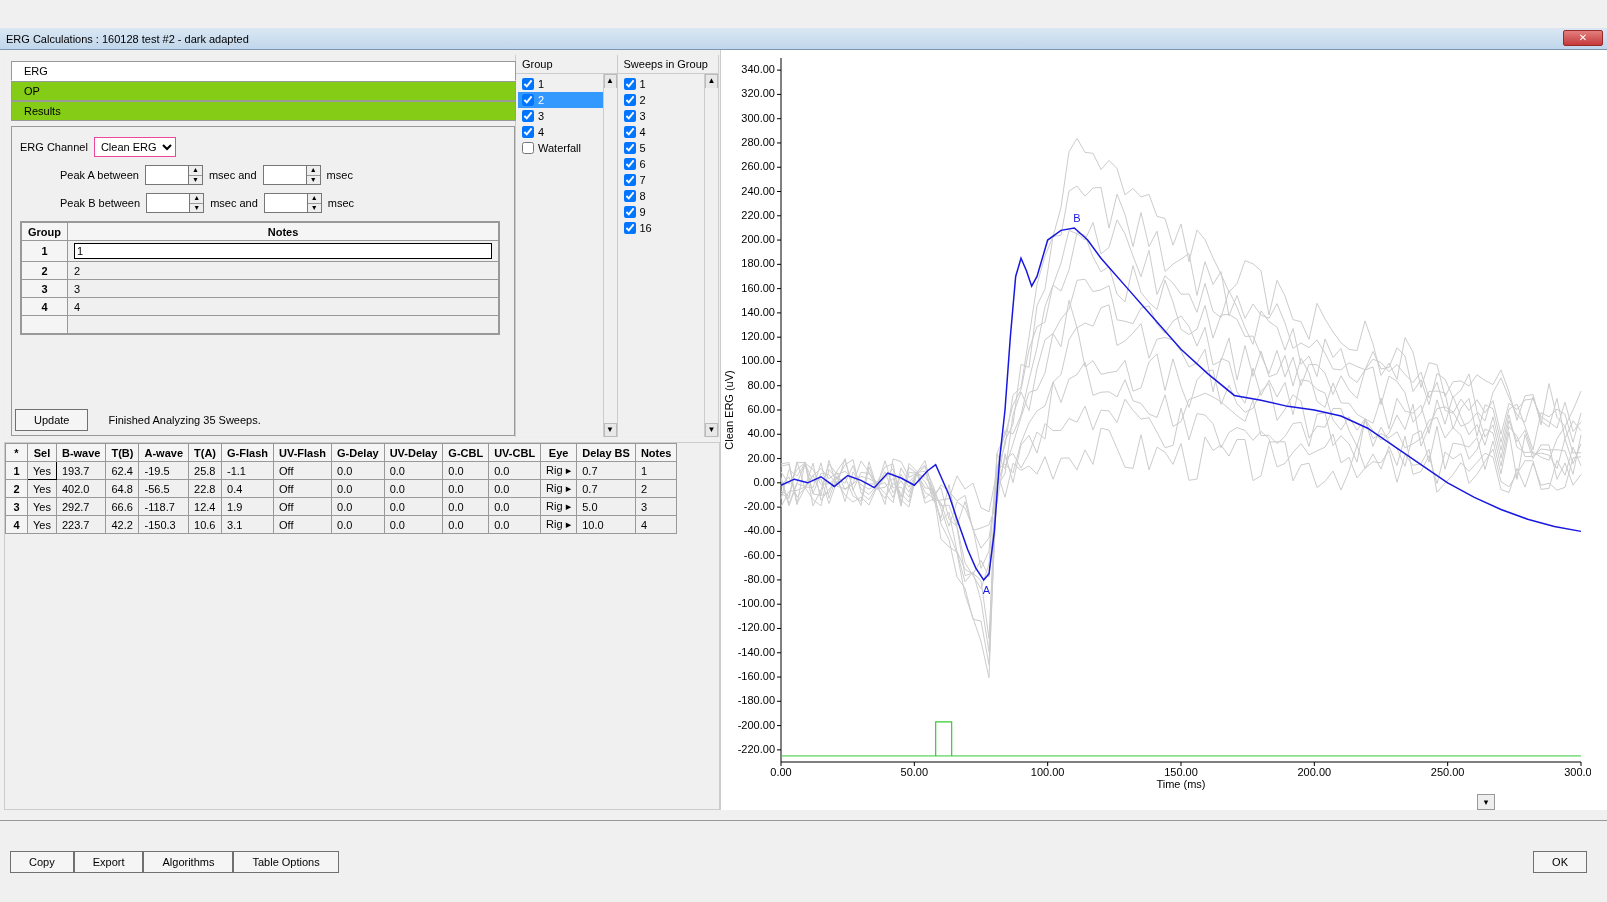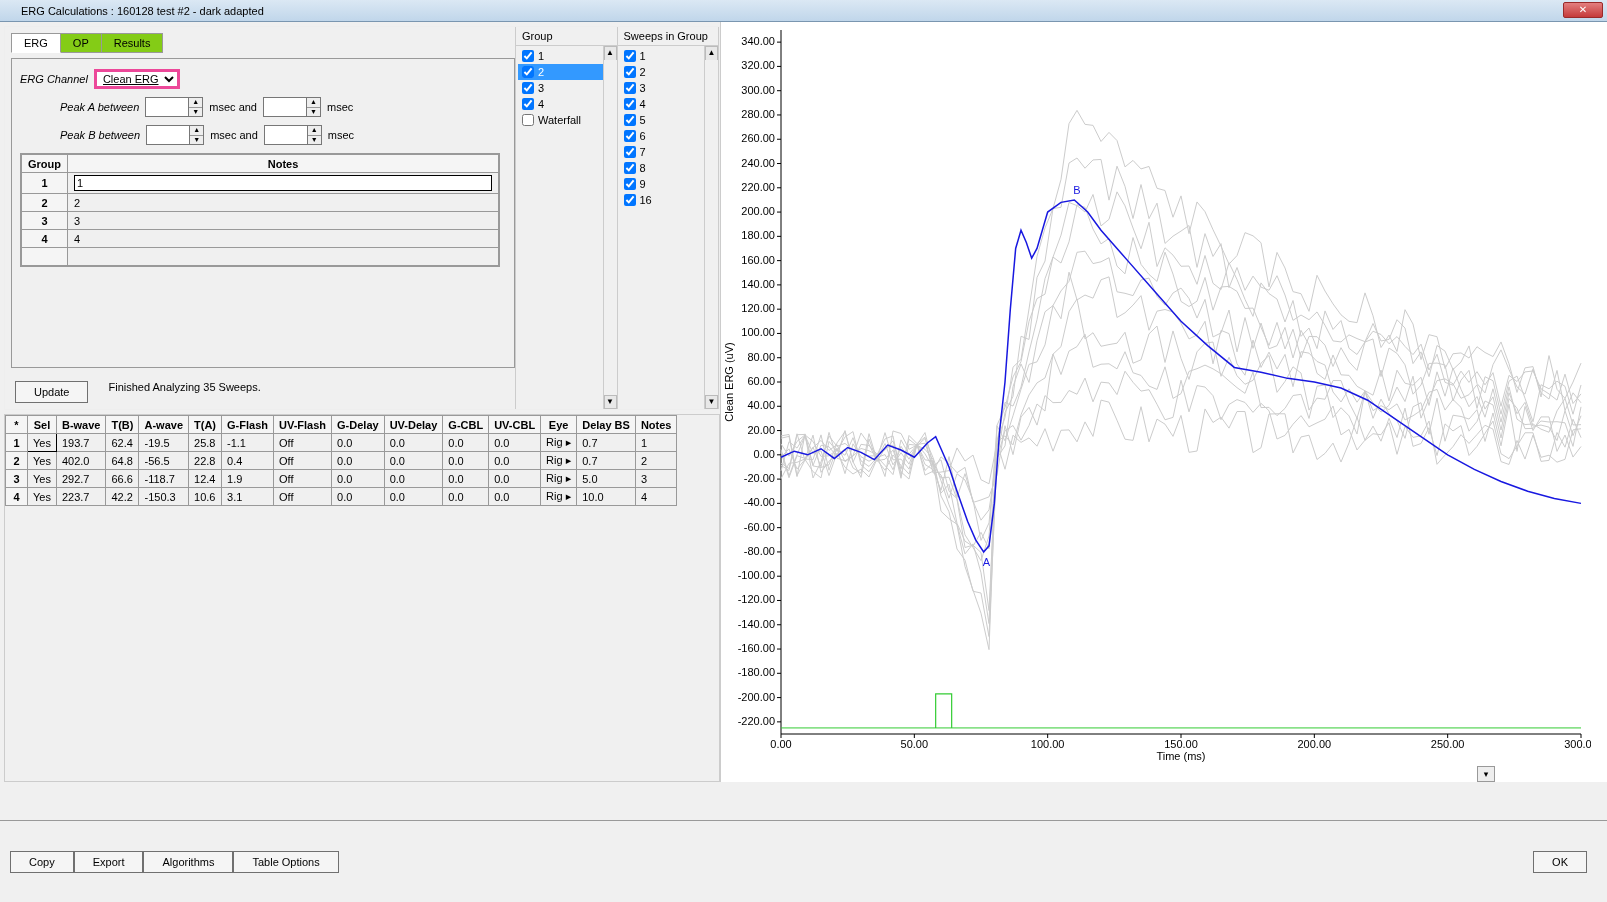--- a/index.html
+++ b/index.html
@@ -1,51 +1,51 @@
 <!DOCTYPE html>
 <html><head>
 <meta charset="utf-8">
 <style>
 * { box-sizing: border-box; margin: 0; padding: 0; font-family: "Segoe UI", Tahoma, sans-serif; font-size: 11px; }
 body { background: #f0f0f0; width: 1607px; height: 902px; overflow: hidden; position: relative; }
 
-.titlebar { background: linear-gradient(#dbe8f4,#c0d6ea); height: 22px; line-height: 22px; padding-left: 21px; color: #000; border-bottom: 1px solid #7a96b0; position: relative; }
+.titlebar { background: linear-gradient(#dbe8f4,#c0d6ea); height: 22px; line-height: 22px; padding-left: 6px; color: #000; border-bottom: 1px solid #7a96b0; position: relative; margin-top: 28px; }
 .titlebar .close { position: absolute; right: 4px; top: 2px; width: 40px; height: 16px; background: linear-gradient(#e37f7f,#c53a3a); border: 1px solid #9a2a2a; border-radius: 2px; color: #fff; text-align: center; line-height: 14px; font-size: 10px; }
 
 .main { display: flex; height: 760px; }
 .left { width: 720px; display: flex; flex-direction: column; }
 .right { flex: 1; border-left: 1px solid #ccc; position: relative; background: #fff; }
 
 
 .panel-top { display: flex; height: 384px; border: 1px solid #eee; margin: 4px 0 0 4px; }
 .controls { width: 510px; padding: 6px 0 0 6px; position: relative; }
 .lists { flex: 1; display: flex; border-left: 1px solid #ccc; }
 
-.tabs { display: flex; gap: 0; margin-bottom: 6px; }
+.tabs { display: flex; gap: 0; margin-bottom: 6px; flex-direction: column; }
 .tab { border: 1px solid #999; padding: 3px 12px; background: #84cc16; cursor: pointer; margin-right: -1px; }
 .tab.active { background: #fff; border-bottom: 1px solid #fff; position: relative; z-index: 2; }
 .tab-body { border: 1px solid #999; margin-top: -1px; padding: 10px 8px 8px 8px; height: 310px; position: relative; }
 
 .row { display: flex; align-items: center; gap: 6px; margin-bottom: 8px; }
-.row label { white-space: nowrap; font-style: italic; }
-select { border: 3px solid #ec4899; height: 20px; padding: 0 2px; background: #fff; text-decoration: underline; }
+.row label { white-space: nowrap; }
+select { border: 1px solid #ec4899; height: 20px; padding: 0 2px; background: #fff; }
 .spin { display: inline-flex; align-items: center; }
 .spin input { width: 40px; height: 20px; border: 1px solid #777; padding: 0 21px; }
 .spinbtns { width: 14px; height: 20px; border: 1px solid #777; border-left: none; display: flex; flex-direction: column; }
 .spinbtns div { flex: 1; text-align: center; line-height: 8px; font-size: 7px; border-bottom: 1px solid #999; cursor: pointer; background: #eee;}
 .spinbtns div:last-child { border-bottom: none; }
 
 .notes-table { border: 1px solid #999; margin-top: 8px; width: 480px; }
 .notes-table table { border-collapse: collapse; width: 100%; }
 .notes-table th, .notes-table td { border: 1px solid #999; padding: 2px 6px; height: 18px; }
 .notes-table th { background: #f5f5f5; font-weight: bold; text-align: center; }
 .notes-table th:first-child, .notes-table td:first-child { width: 40px; text-align: center; font-weight: bold; background:#f5f5f5;}
 .notes-table input { border: 1px solid #000; width: 100%; height: 16px; padding: 0 2px; }
 
-.update-row { position: absolute; bottom: 6px; left: 10px; display: flex; gap: 20px; align-items: flex-start; margin-top: 15px; }
+.update-row { position: absolute; bottom: 6px; left: 10px; display: flex; gap: 20px; align-items: center; margin-top: 15px; }
 .btn { border: 1px solid #707070; background: #f5f5f5; padding: 4px 18px; cursor: pointer; }
 
 .listcol { flex: 1; border-right: 1px solid #ccc; display: flex; flex-direction: column; }
 .listcol h4 { padding: 3px 6px; font-weight: normal; }
 .listbox { flex: 1; overflow: auto; border-top: 1px solid #ccc; padding: 2px; position: relative; }
 .listitem { display: flex; align-items: center; gap: 4px; height: 16px; padding: 0 4px; }
 .listitem.selected { background: #3399ff; color: #fff; }
 .listitem input[type=checkbox]{ width:12px; height:12px; }
 .scrollbar { position:absolute; right:0; top:0; bottom:0; width:14px; background:#f0f0f0; border-left:1px solid #ccc;}
 .scrollbar .sbtn { height:14px; background:#e8e8e8; border:1px solid #bbb; text-align:center; line-height:12px; font-size:8px;}

